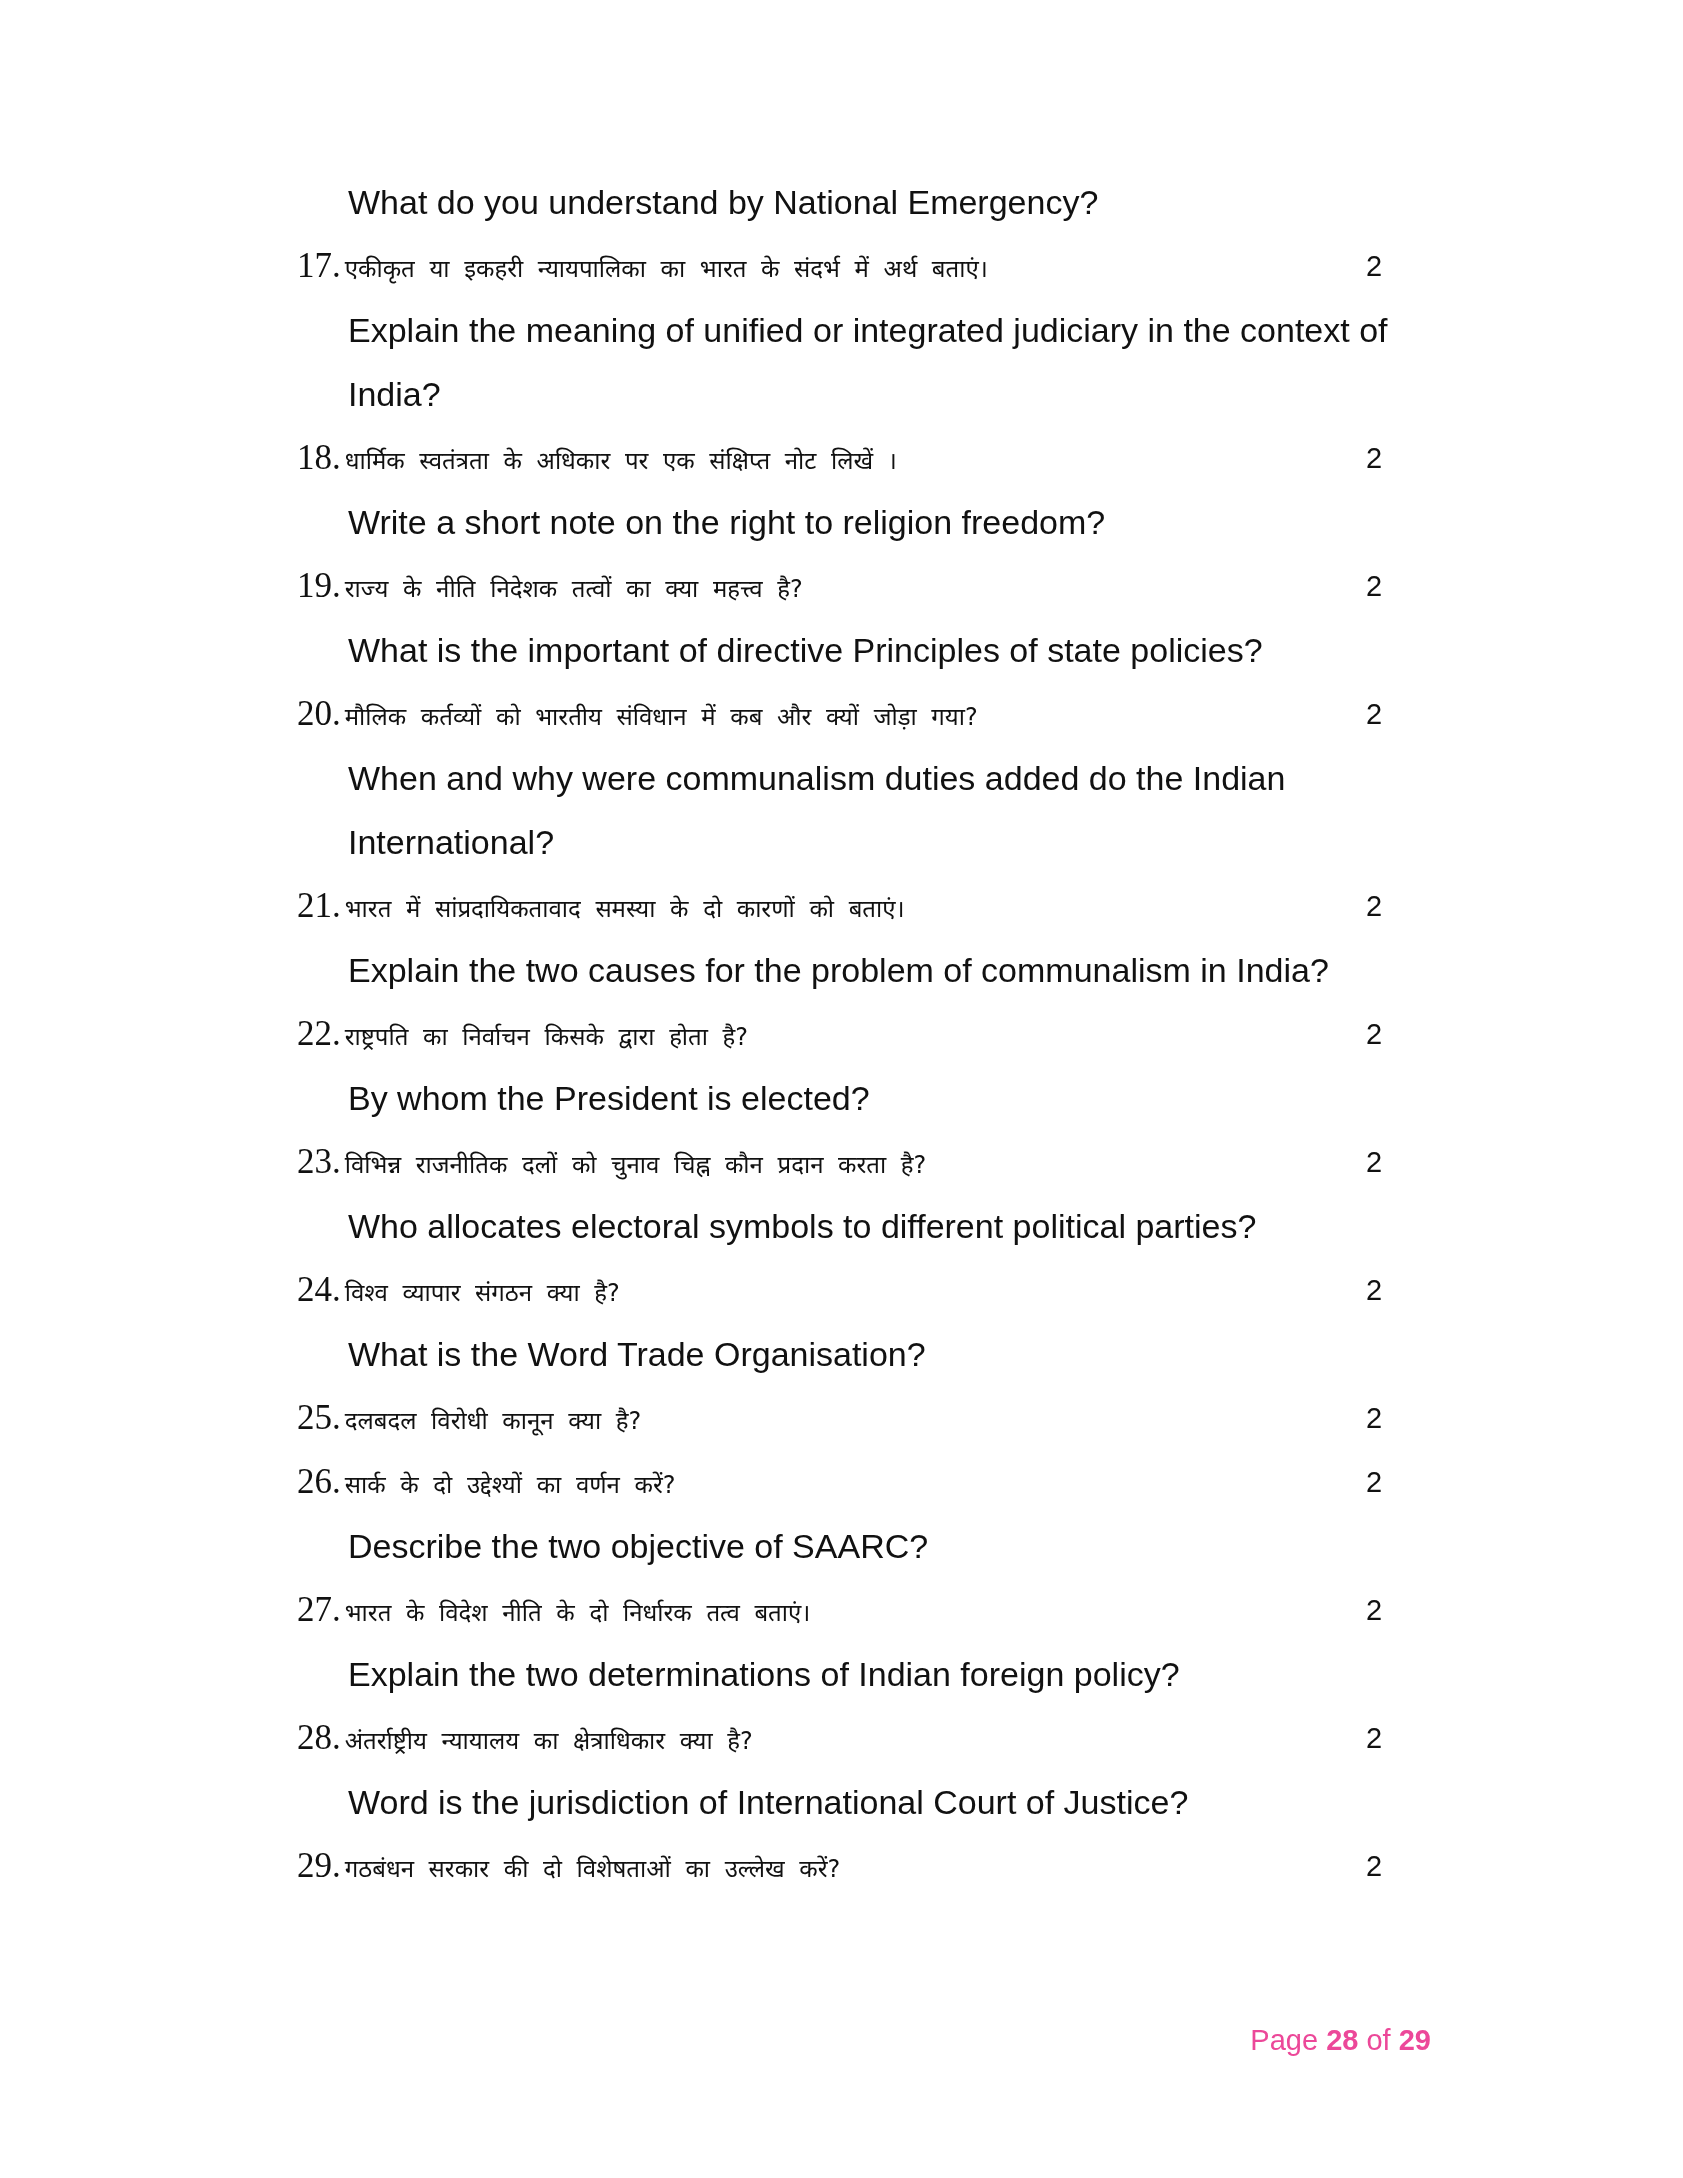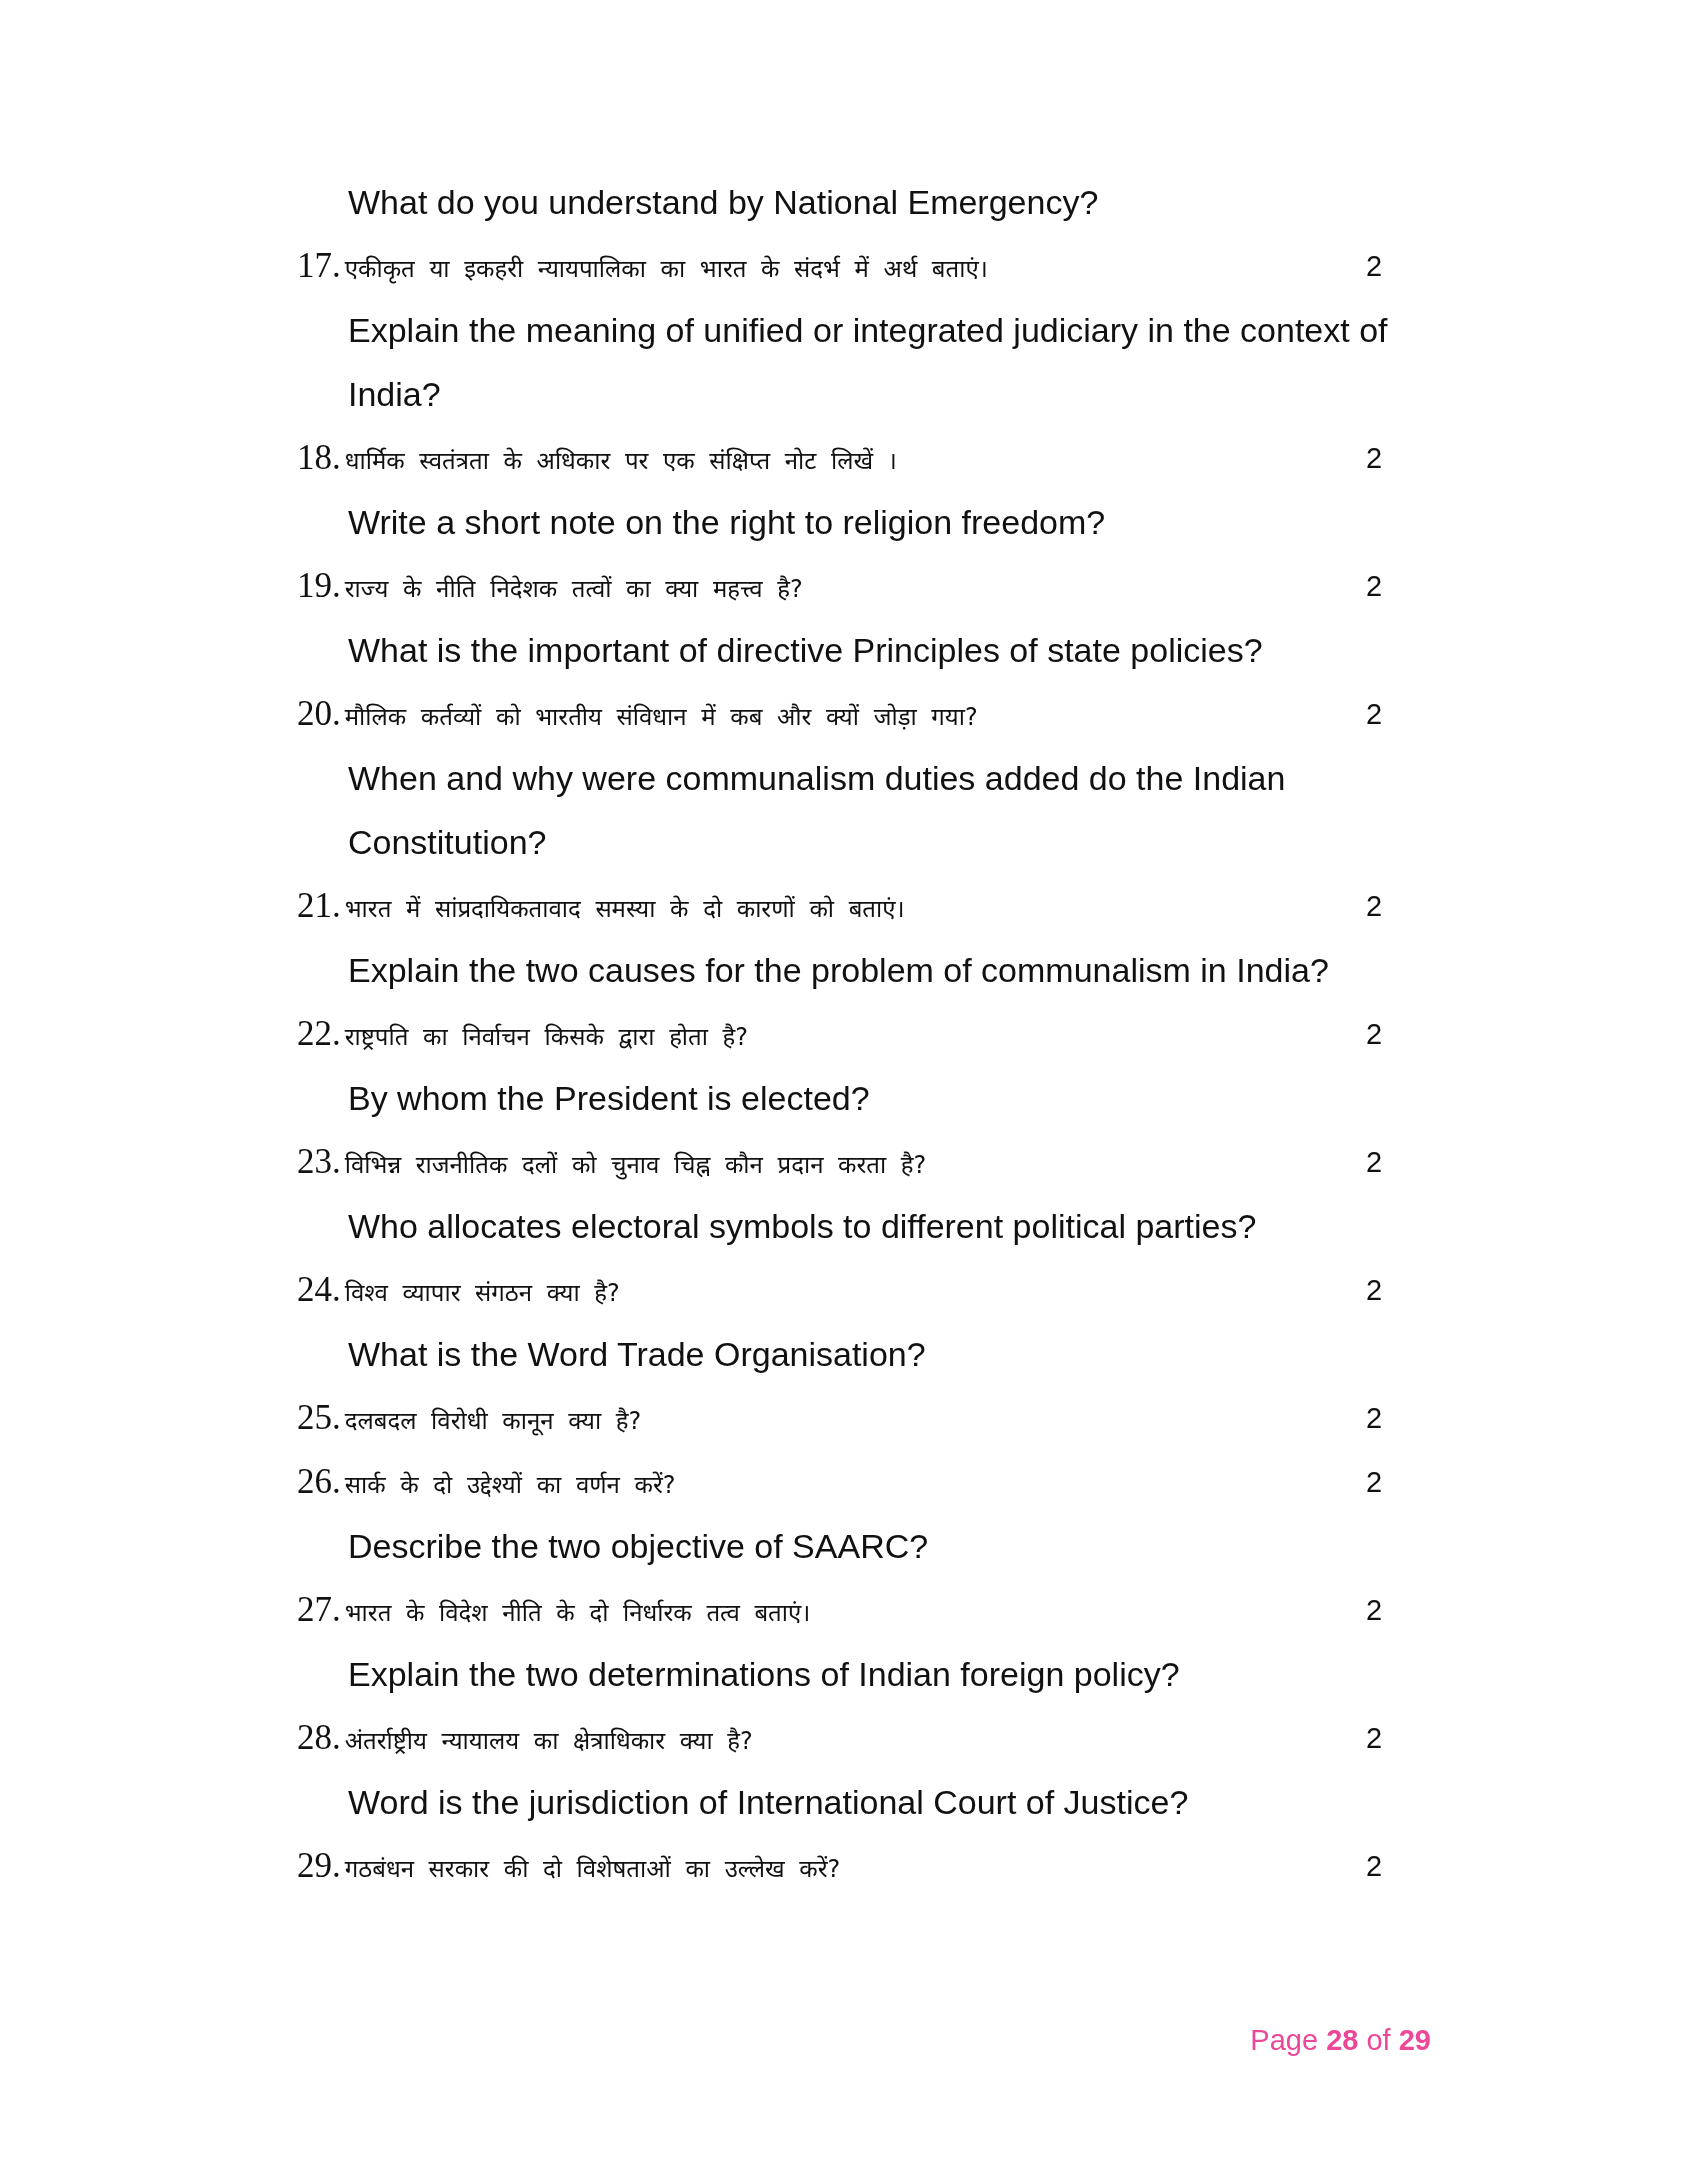--- a/index.html
+++ b/index.html
@@ -120,21 +120,21 @@
       <span class="txt hindi">मौलिक कर्तव्यों को भारतीय संविधान में कब और क्यों जोड़ा गया?</span>
       <span class="marks">2</span>
     </div>
       <div class="row english">
       
       <span class="txt">When and why were communalism duties added do the Indian</span>
       
     </div>
       <div class="row english">
       
-      <span class="txt">Constitution?</span>
+      <span class="txt">International?</span>
       
     </div>
       <div class="row question">
       <span class="num">21.</span>
       <span class="txt hindi">भारत में सांप्रदायिकतावाद समस्या के दो कारणों को बताएं।</span>
       <span class="marks">2</span>
     </div>
       <div class="row english">
       
       <span class="txt">Explain the two causes for the problem of communalism in India?</span>

